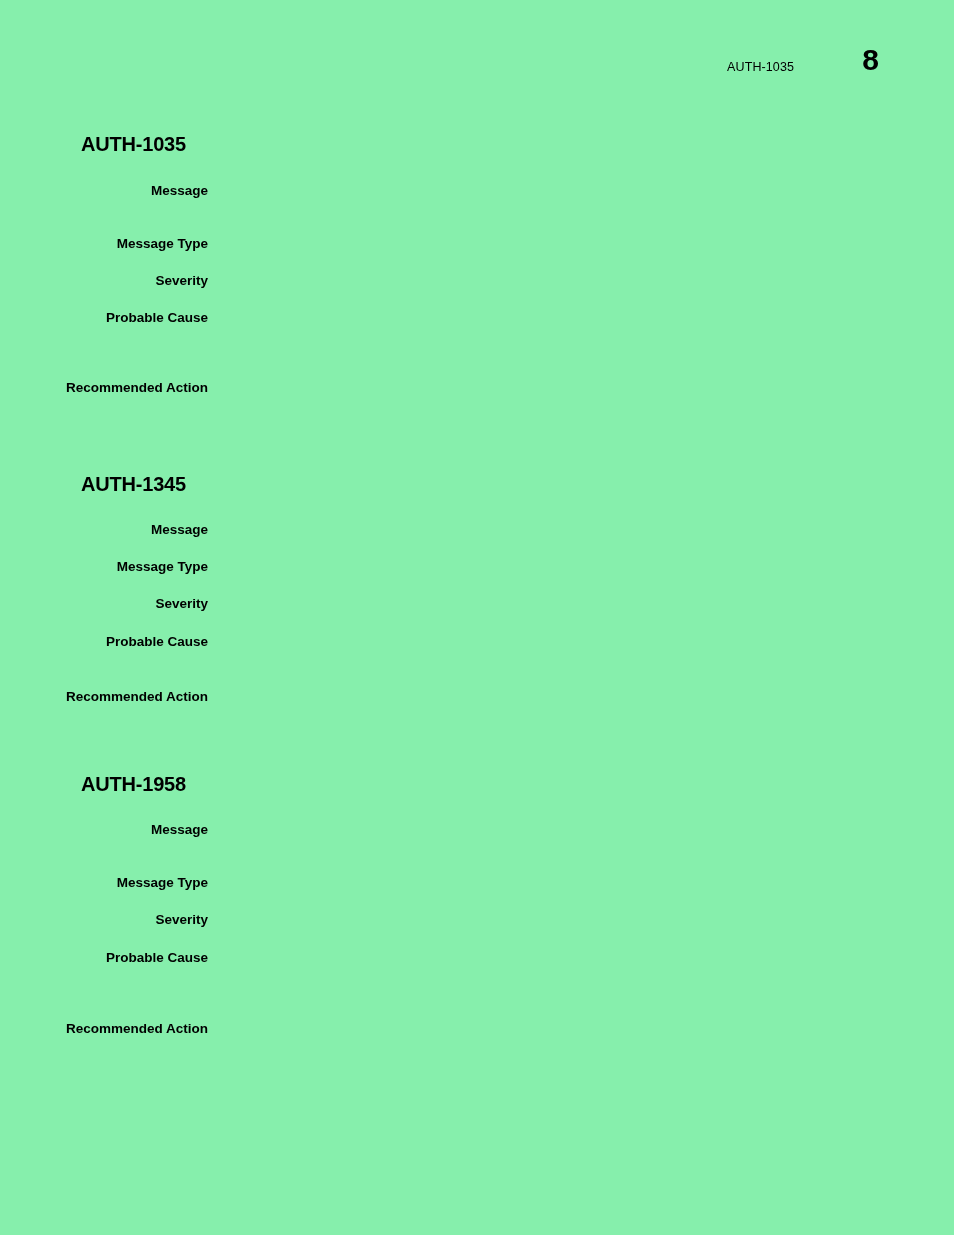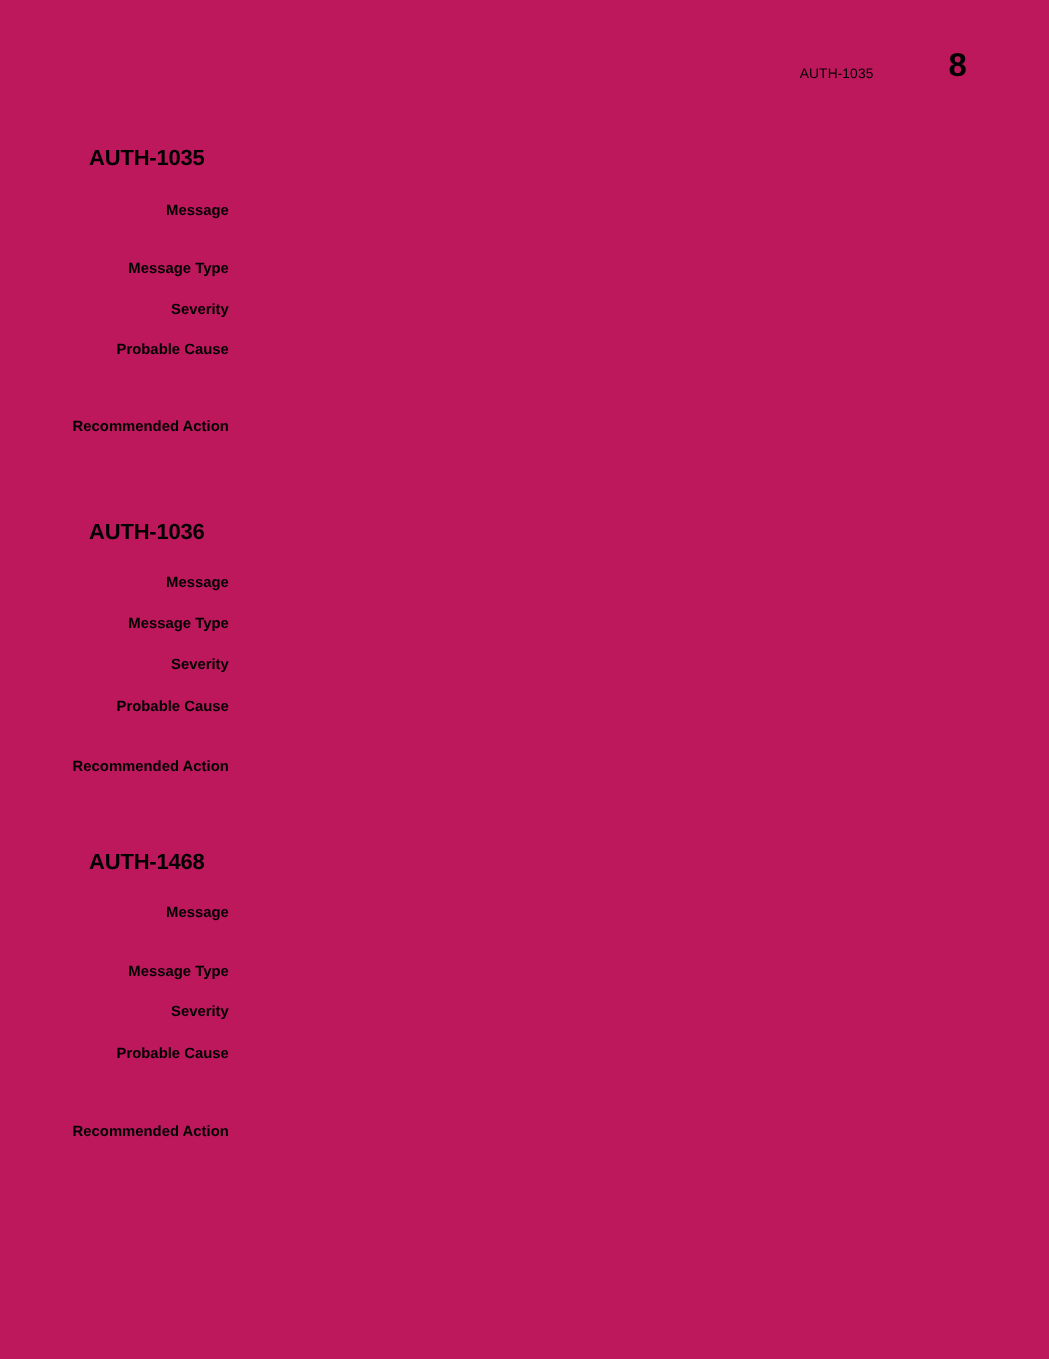--- a/index.html
+++ b/index.html
@@ -11,21 +11,21 @@
   body {
     font-family: "Liberation Sans", sans-serif;
     color: #000000;
     -webkit-font-smoothing: antialiased;
   }
 
   .page {
     position: relative;
     width: 954px;
     height: 1235px;
-    background: #be185d;
+    background: #86efac;
     overflow: hidden;
     box-sizing: border-box;
   }
 
   
   .page-header {
     position: absolute;
     top: 55px;
     left: 0;
     right: 0;
@@ -141,21 +141,21 @@
         <div class="field-row" style="top: 176px;">
           <div class="field-label">Probable Cause</div>
           <div class="field-value"></div>
         </div>
         <div class="field-row" style="top: 246px;">
           <div class="field-label">Recommended Action</div>
           <div class="field-value"></div>
         </div>
       </div>
       <div class="msg-section" style="top: 473px;">
-        <div class="section-heading">AUTH-1036</div>
+        <div class="section-heading">AUTH-1345</div>
         <div class="field-row" style="top: 48px;">
           <div class="field-label">Message</div>
           <div class="field-value"></div>
         </div>
         <div class="field-row" style="top: 85px;">
           <div class="field-label">Message Type</div>
           <div class="field-value"></div>
         </div>
         <div class="field-row" style="top: 122px;">
           <div class="field-label">Severity</div>
@@ -164,21 +164,21 @@
         <div class="field-row" style="top: 160px;">
           <div class="field-label">Probable Cause</div>
           <div class="field-value"></div>
         </div>
         <div class="field-row" style="top: 215px;">
           <div class="field-label">Recommended Action</div>
           <div class="field-value"></div>
         </div>
       </div>
       <div class="msg-section" style="top: 773px;">
-        <div class="section-heading">AUTH-1468</div>
+        <div class="section-heading">AUTH-1958</div>
         <div class="field-row" style="top: 48px;">
           <div class="field-label">Message</div>
           <div class="field-value"></div>
         </div>
         <div class="field-row" style="top: 101px;">
           <div class="field-label">Message Type</div>
           <div class="field-value"></div>
         </div>
         <div class="field-row" style="top: 138px;">
           <div class="field-label">Severity</div>

